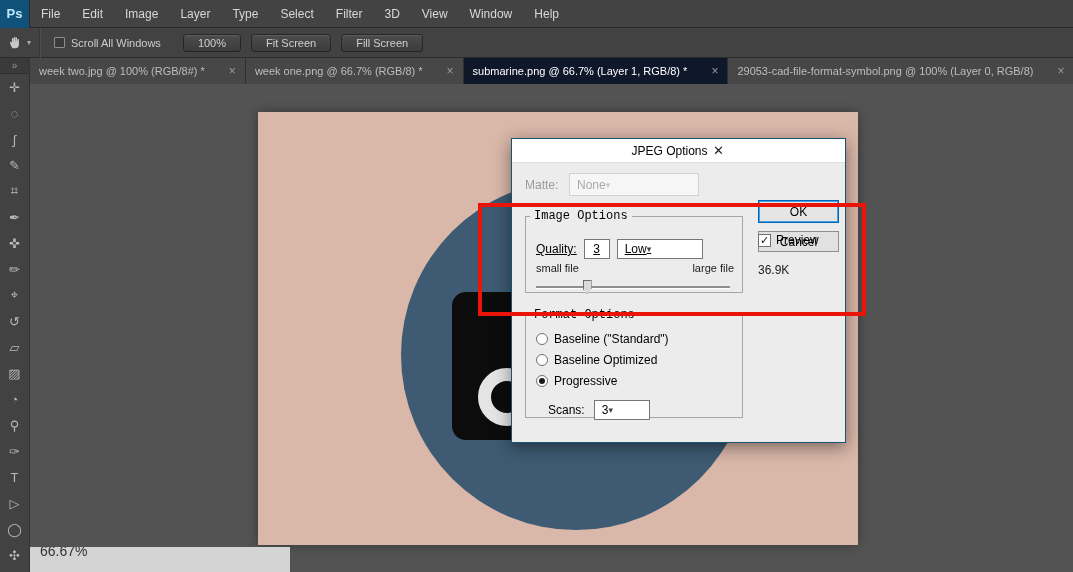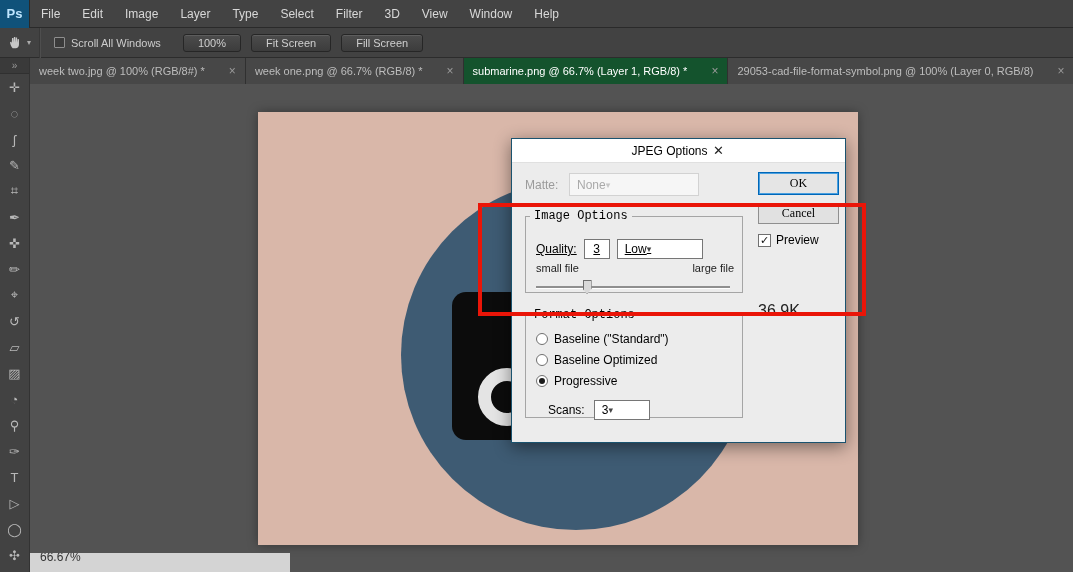--- a/index.html
+++ b/index.html
@@ -33,54 +33,54 @@
   .tb-head { width:100%; height:16px; color:#9a9a9a; font-size:10px; text-align:center; line-height:15px;
              background:#3a3a3a; border-bottom:1px solid #303030; cursor:pointer; }
   .tool { width:26px; height:26px; color:#b8b8b8; font-size:13px; display:flex; align-items:center;
           justify-content:center; cursor:pointer; }
 
   
   .tabbar { position:absolute; left:30px; top:58px; right:0; height:26px; background:#3a3a3a;
             display:flex; align-items:stretch; }
   .tab { display:flex; align-items:center; gap:24px; padding:0 9px; background:#474747; color:#bdbdbd;
          font-size:11px; border-right:1px solid #303030; white-space:nowrap; cursor:pointer; }
-  .tab.active { background:#14532d; color:#ffffff; }
+  .tab.active { background:#0f172a; color:#ffffff; }
   .tab-close { color:#9a9a9a; font-size:12px; cursor:pointer; }
 
   
   .canvas { position:absolute; left:30px; top:84px; right:0; bottom:0; background:#535353; overflow:hidden; }
   .doc { position:absolute; left:228px; top:28px; width:600px; height:433px; background:#d9b7a9;
          box-shadow:0 0 10px rgba(0,0,0,.35); overflow:hidden; }
   .artwork-circle { position:absolute; left:143px; top:68px; width:350px; height:350px; border-radius:50%;
                     background:#3e5b73; }
   .artwork-camera { position:absolute; left:194px; top:180px; width:130px; height:148px; background:#0c0c0c;
                     border-radius:14px; }
   .lens { position:absolute; left:26px; top:76px; width:58px; height:58px; border:13px solid #e4e4e4;
           border-radius:50%; background:#0c0c0c; }
-  .statusbar { position:absolute; left:0; bottom:0; width:260px; height:19px; background:#d4d4d4;
-               color:#333; font-size:12px; line-height:9px; padding-left:10px; overflow:hidden; }
+  .statusbar { position:absolute; left:0; bottom:0; width:260px; height:25px; background:#d4d4d4;
+               color:#333; font-size:14px; line-height:9px; padding-left:10px; overflow:hidden; }
 
   
   .dialog { position:absolute; left:511px; top:138px; width:335px; height:305px; background:#ececec;
             border:1px solid #1a536f; box-shadow:0 4px 16px rgba(0,0,0,.45); z-index:10; font-size:12px; color:#000; }
   .dlg-title { height:24px; background:#ffffff; display:flex; align-items:center; justify-content:center;
                padding:0 6px 0 10px; font-size:12px; border-bottom:1px solid #e0e0e0; }
   .dlg-close { width:22px; text-align:center; font-size:13px; color:#222; cursor:pointer; }
   .dlg-body { position:relative; height:280px; }
 
   .matte-label { position:absolute; left:13px; top:15px; color:#9b9b9b; }
   .combo { background:#fff; border:1px solid #767676; display:flex; align-items:center;
            justify-content:flex-start; padding:0 5px 0 7px; cursor:pointer; }
   .combo-arrow { color:#444; font-size:9px; }
   .combo.disabled { background:#f6f6f6; border-color:#d2d2d2; color:#a9a9a9; cursor:default; }
   .combo.disabled .combo-arrow { color:#c6c6c6; }
   .matte-combo { position:absolute; left:57px; top:10px; width:130px; height:23px; }
 
-  .btn { position:absolute; left:246px; width:81px; font-family:Liberation Serif, serif; font-size:12px; color:#000;
-         background:#e1e1e1; border:1px solid #8f8f8f; cursor:pointer; }
+  .btn { position:absolute; left:246px; width:81px; font-family:Liberation Sans, sans-serif; font-size:12px; color:#000;
+         background:#e1e1e1; border:1px solid #8f8f8f; cursor:pointer;margin-top:28px; }
   .btn.ok { top:9px; height:23px; border:1px solid #0067b8; box-shadow:inset 0 0 0 1px #4aa0e0; background:#e5e5e5; }
   .btn.cancel { top:40px; height:21px; }
 
   fieldset.grp { position:absolute; left:13px; width:218px; border:1px solid #a5a5a5; }
   fieldset.grp legend { font-size:12px; padding:0 4px; margin-left:4px;font-family:Liberation Mono, monospace; }
   .grp-img { top:46px; height:84px; }
   .grp-fmt { top:145px; height:110px; }
 
   .q-row { position:absolute; left:10px; top:16px; display:flex; align-items:center; gap:7px;text-decoration:underline; }
   .txt { width:26px; height:20px; border:1px solid #767676; background:#fff; font-family:inherit;
@@ -91,21 +91,21 @@
   .slider { position:absolute; left:10px; right:12px; top:56px; height:15px; }
   .slider .track { position:absolute; left:0; right:0; top:7px; height:2px; background:#8f8f8f;
                    box-shadow:0 1px 0 #fff; }
   .slider .thumb { position:absolute; left:24%; top:1px; width:9px; height:14px; background:#d9d9d9;
                    border:1px solid #6e6e6e; clip-path:polygon(0 0,100% 0,100% 62%,50% 100%,0 62%); }
 
   .chk { position:absolute; left:246px; top:70px; display:flex; align-items:center; gap:5px; cursor:pointer; }
   .cbx { width:13px; height:13px; background:#fff; border:1px solid #707070; display:flex;
          align-items:center; justify-content:center; }
   .cbx .mark { font-size:11px; line-height:11px; color:#111; }
-  .filesize { position:absolute; left:246px; top:100px; font-size:16px; color:#222;margin-top:39px; }
+  .filesize { position:absolute; left:246px; top:100px; font-size:12px; color:#222; }
 
   .radio { position:absolute; left:10px; display:flex; align-items:center; gap:6px; cursor:pointer; }
   .radio.r0 { top:10px; } .radio.r1 { top:31px; } .radio.r2 { top:52px; }
   .rb { width:12px; height:12px; border:1px solid #707070; border-radius:50%; background:#fff; position:relative; }
   .rb.checked::after { content:""; position:absolute; left:2px; top:2px; width:6px; height:6px;
                        border-radius:50%; background:#1a1a1a; }
   .scans-row { position:absolute; left:22px; top:78px; display:flex; align-items:center; gap:9px; }
   .scans-combo { width:56px; height:20px; }
 
   

